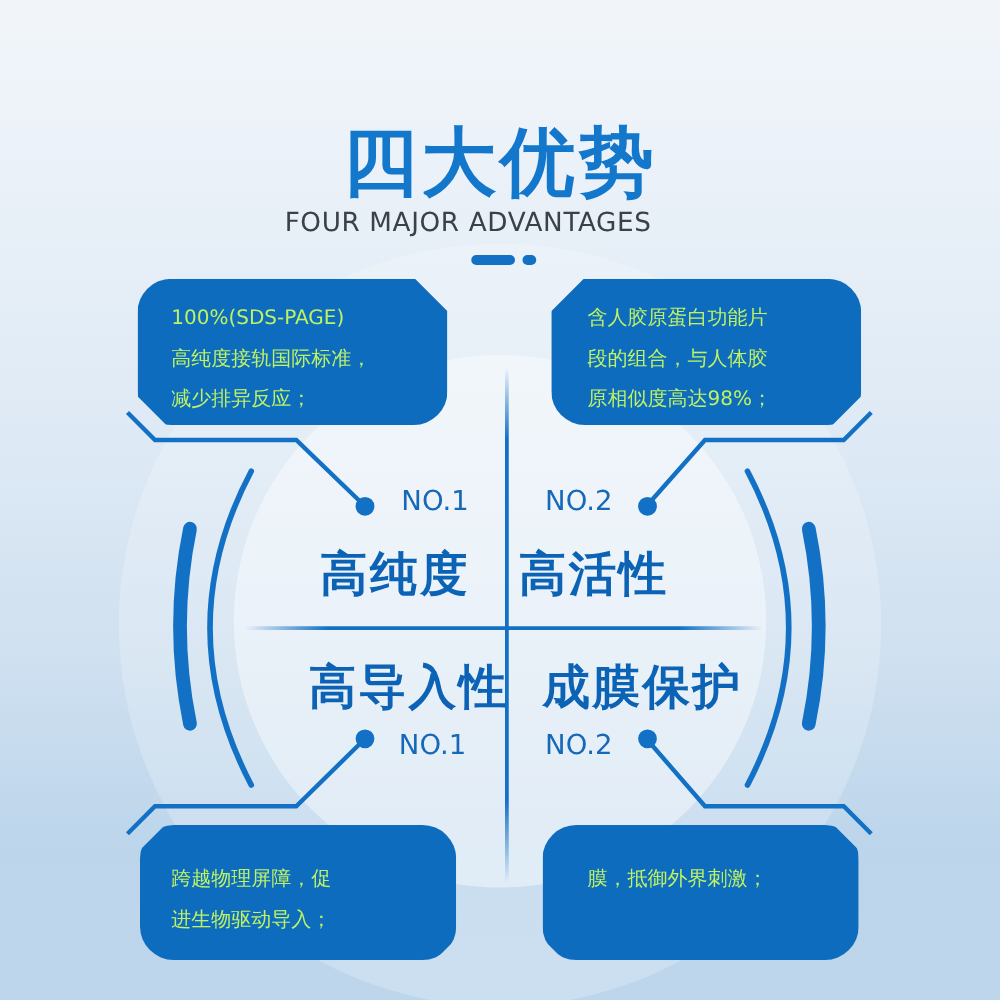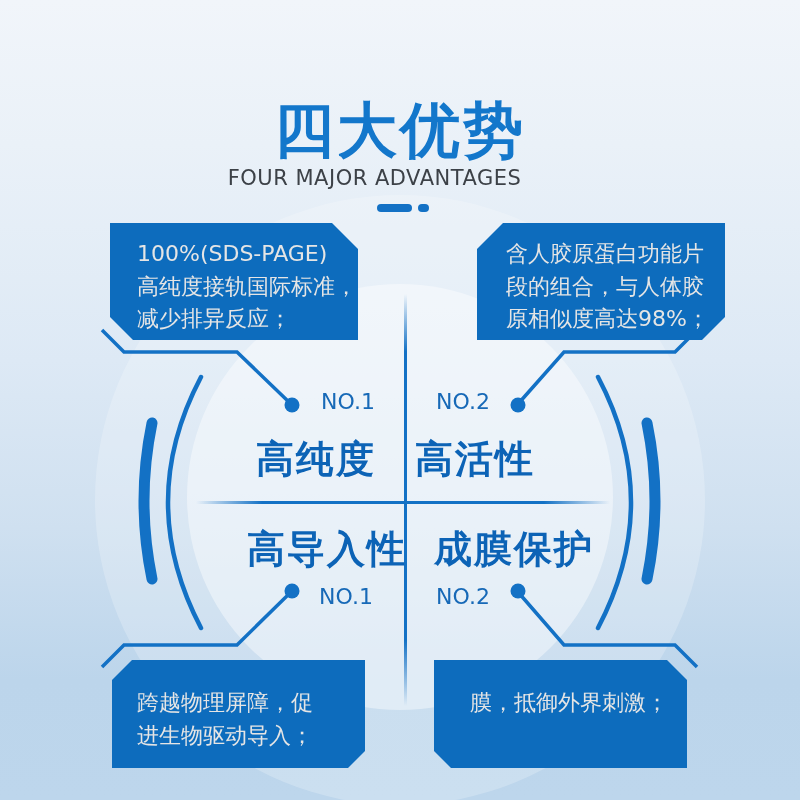--- a/index.html
+++ b/index.html
@@ -22,28 +22,28 @@
   }
   .subtitle{
     left:0;top:166px;width:669px;text-align:center;
     color:#3c4147;font-size:21px;font-weight:500;letter-spacing:0.5px;white-space:nowrap;margin-left:40px;
   }
   .dash{position:absolute;top:204px;height:8px;border-radius:4px;background:#1371c5;}
   .dash.long{left:377px;width:35px;}
   .dash.short{left:418px;width:11px;}
   svg.decor{position:absolute;left:0;top:0;z-index:2;}
   .box{
-    position:absolute;z-index:3;background:#0d6cbd;color:#e5e5e5;
-    font-size:22px;line-height:32.5px;font-weight:500;
+    position:absolute;z-index:3;background:#0d6cbd;color:#bef264;
+    font-size:16px;line-height:32.5px;font-weight:500;border-radius:27px;
   }
   .box .bline{white-space:nowrap;}
   .box.tl{left:110px;top:223px;width:248px;height:117px;padding:15px 0 0 27px;box-sizing:border-box;
     clip-path:polygon(0 0,calc(100% - 26px) 0,100% 26px,100% 100%,23px 100%,0 calc(100% - 23px));}
   .box.tr{left:441px;top:223px;width:248px;height:117px;padding:15px 0 0 29px;box-sizing:border-box;
-    clip-path:polygon(26px 0,100% 0,100% calc(100% - 23px),calc(100% - 23px) 100%,0 100%,0 26px);margin-left:36px;}
+    clip-path:polygon(26px 0,100% 0,100% calc(100% - 23px),calc(100% - 23px) 100%,0 100%,0 26px);}
   .box.bl{left:112px;top:660px;width:253px;height:108px;padding:27px 0 0 25px;box-sizing:border-box;
     clip-path:polygon(20px 0,100% 0,100% calc(100% - 17px),calc(100% - 17px) 100%,0 100%,0 20px);}
   .box.br{left:434px;top:660px;width:253px;height:108px;padding:27px 0 0 36px;box-sizing:border-box;
     clip-path:polygon(0 0,calc(100% - 20px) 0,100% 20px,100% 100%,17px 100%,0 calc(100% - 17px));}
   .rank{
     position:absolute;z-index:4;transform:translateX(-50%);
     color:#1769b7;font-size:22px;font-weight:400;white-space:nowrap;
   }
   .qlabel{
     position:absolute;z-index:4;transform:translateX(-50%);

